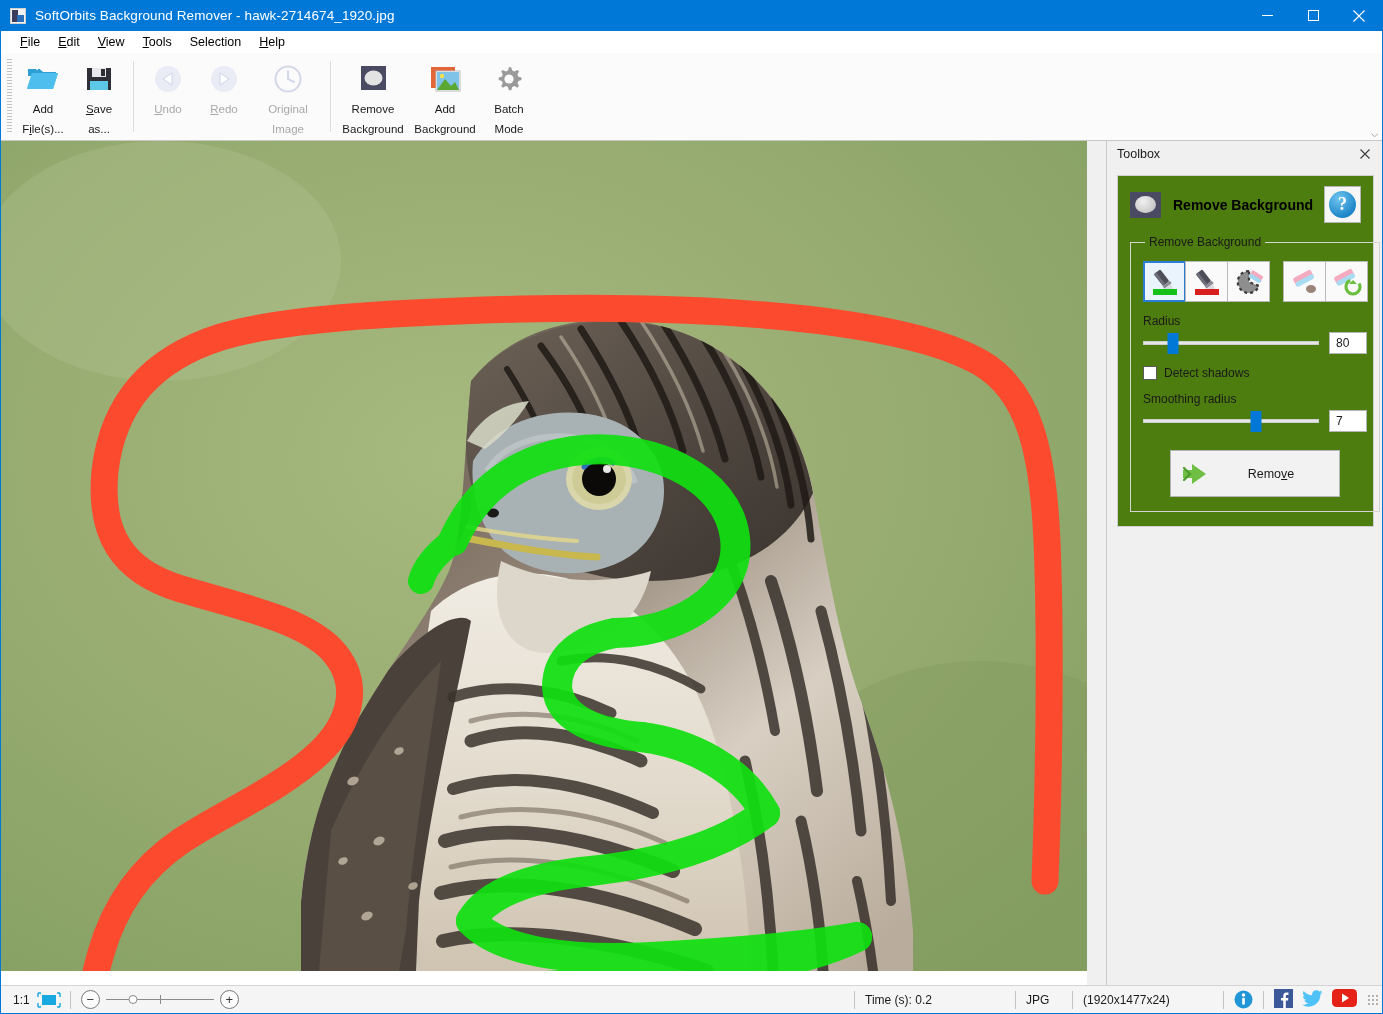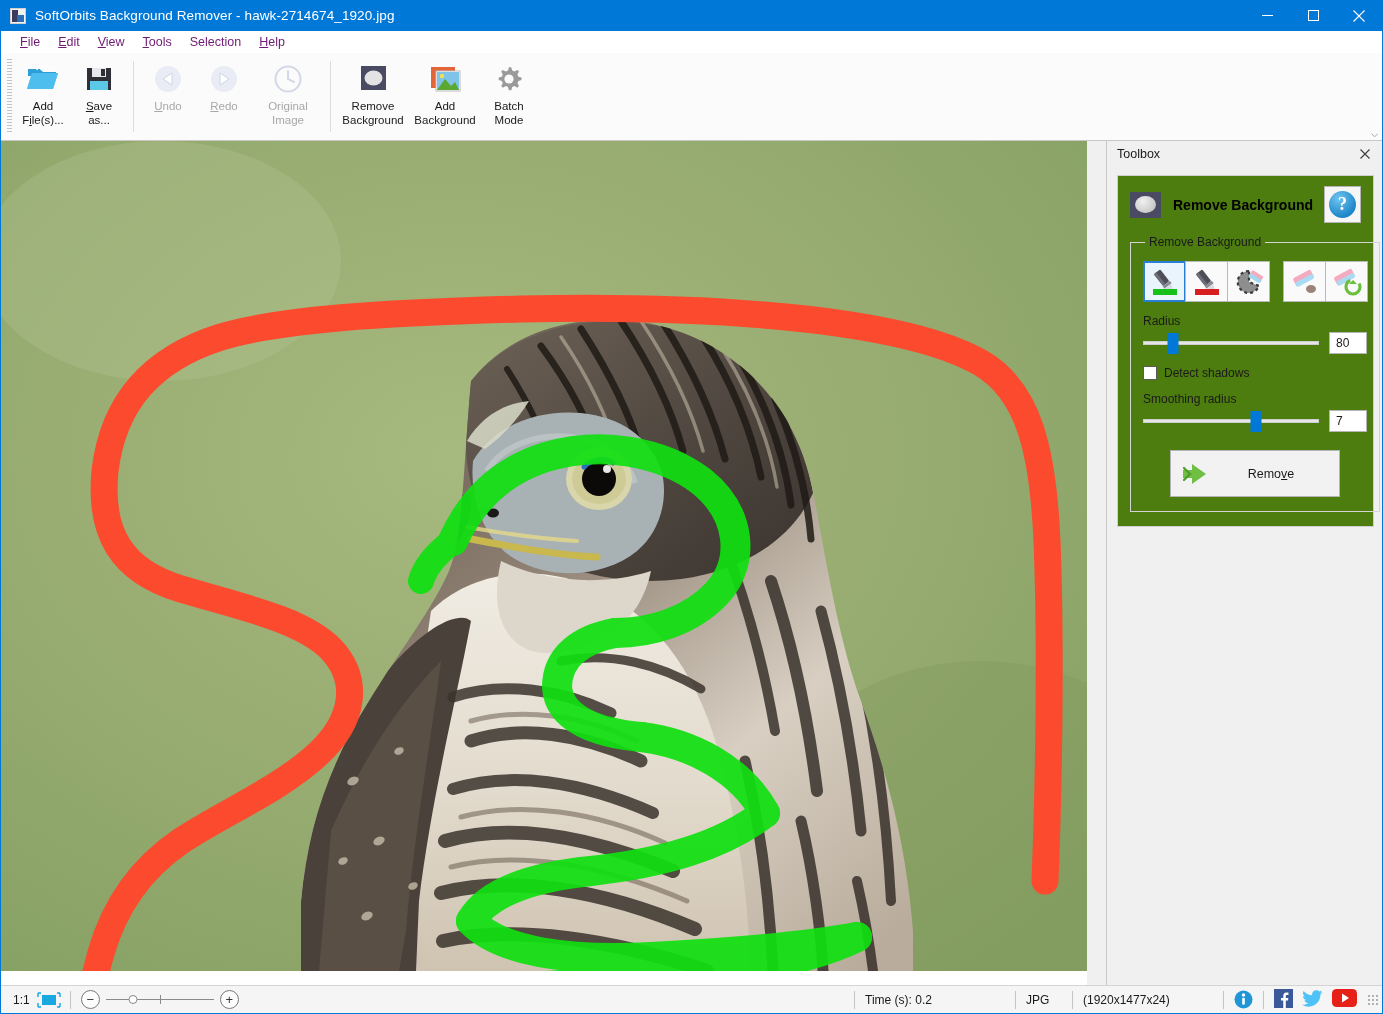--- a/index.html
+++ b/index.html
@@ -64,21 +64,21 @@
     height: 22px;
     background: #ffffff;
     display: flex;
     align-items: center;
     flex: none;
     padding-left: 10px;
     border-bottom: 1px solid #ffffff;
   }
   .menuitem {
     font-size: 12.5px;
-    color: #701a75;
+    color: #000000;
     padding: 2px 9px;
     white-space: nowrap;
   }
   .menuitem u { text-decoration: underline; }
 
   
   .ribbon {
     height: 88px;
     background: #fbfbfb;
     border-bottom: 1px solid #c8c8c8;
@@ -99,21 +99,21 @@
     min-height: 74px;
     display: flex; flex-direction: column;
     align-items: center;
     padding: 4px 2px 0 2px;
     cursor: default;
   }
   .ribbtn.wide { width: 72px; }
   .ribicon { height: 34px; display: flex; align-items: center; justify-content: center; }
   .riblabel {
     font-size: 11.5px; color: #1a1a1a;
-    text-align: center; line-height: 14px;
+    text-align: center; line-height: 20px;
     margin-top: 3px; white-space: pre-line;
   }
   .ribbtn.disabled .riblabel { color: #a8a8a8; }
   .riblabel u { text-decoration: underline; }
   .ribbon-right {
     margin-left: auto;
     display: flex; align-items: flex-start;
     padding-top: 5px; padding-right: 6px;
   }
   .ribbon-expand {

